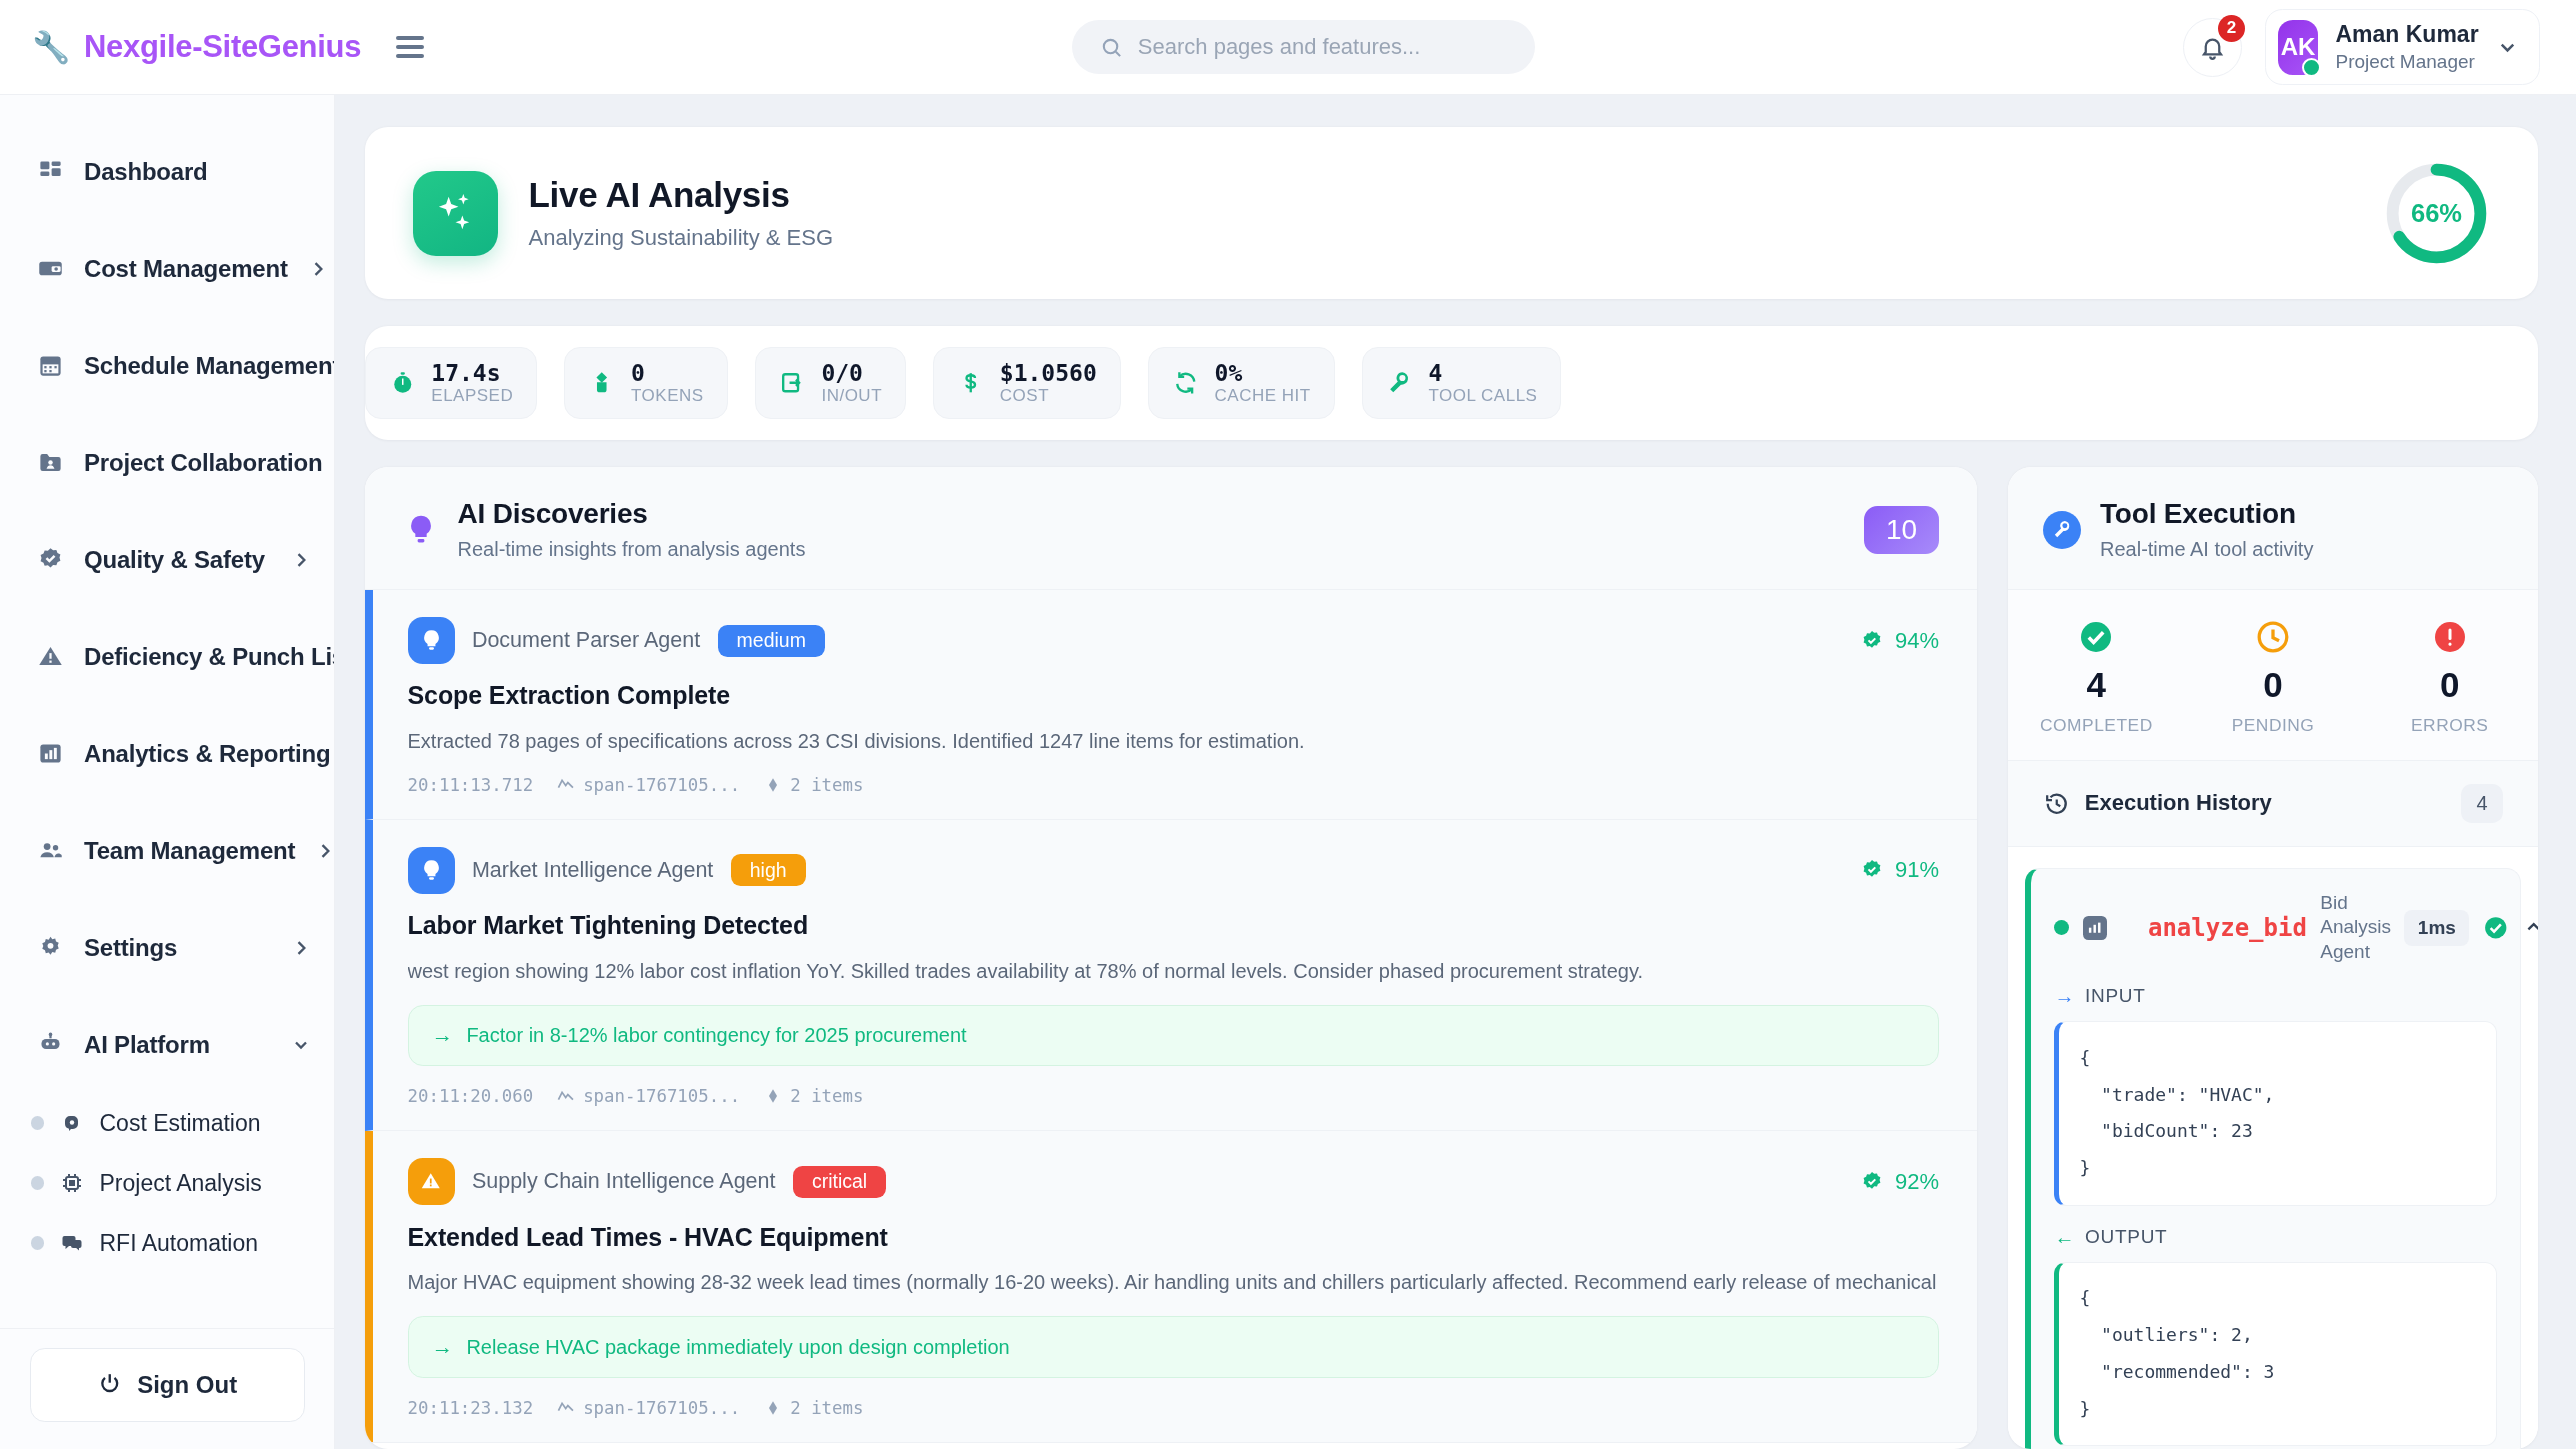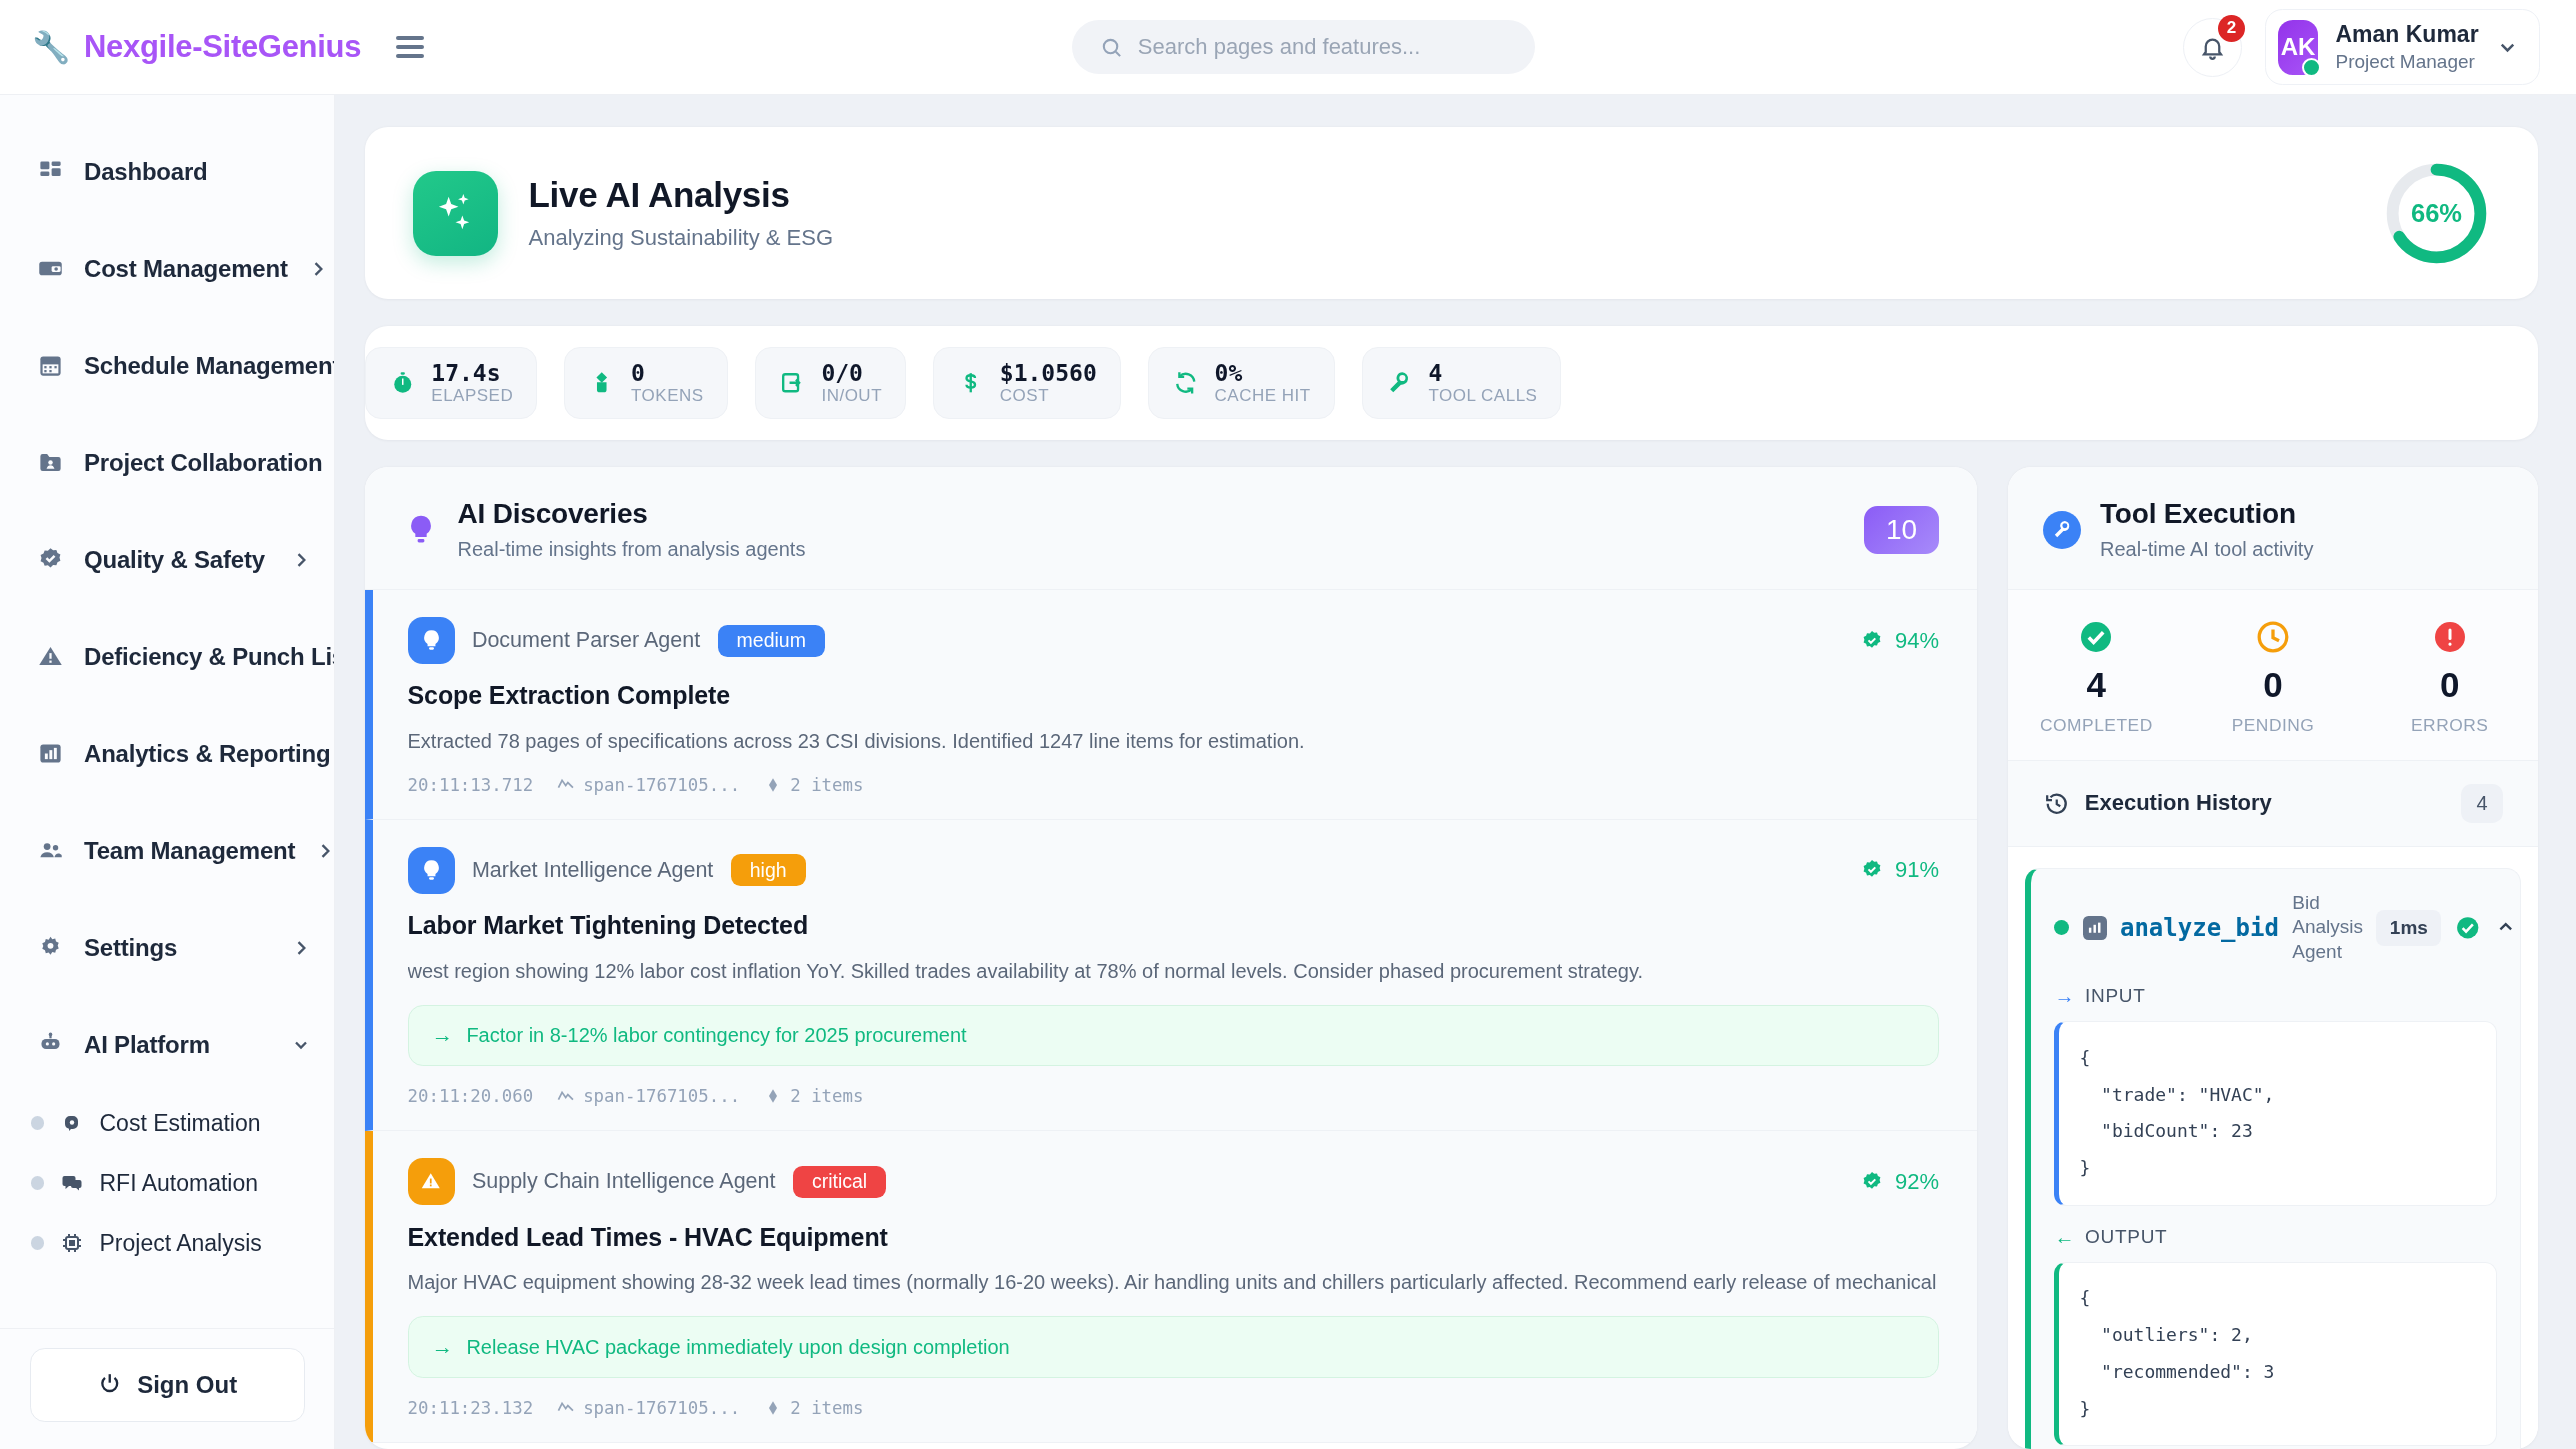--- a/index.html
+++ b/index.html
@@ -230,21 +230,21 @@
   }
 
   .exec-wrap { flex:1; padding: 21.5px 17.4px 0 17.4px; background:#fff; overflow:hidden; }
   .exec {
     border: 1.3px solid #eef1f5; border-left: 6.7px solid #10b981; border-radius: 14.8px;
     background: #f8fafc; padding: 21.5px 23px;
   }
   .exec-top { display: flex; align-items: center; gap: 13.4px; }
   .live-dot { width: 14.8px; height: 14.8px; border-radius: 50%; background: #10b981; flex:0 0 auto; }
   .exec-ico { width: 24px; height: 24px; border-radius: 5.4px; background:#64748b; display:flex;align-items:center;justify-content:center; flex:0 0 auto;}
-  .exec-name { font-size: 24px; font-weight: bold; color: #0369a1; font-family: "DejaVu Sans Mono", monospace; }
+  .exec-name { font-size: 24px; font-weight: bold; color: #ef4444; font-family: "DejaVu Sans Mono", monospace; margin-left: 28px; }
   .exec-agent { font-size: 19px; color: #64748b; line-height:1.3; width: 101px; }
   .exec-dur {
     background: #eef1f6; border-radius: 8px; padding: 6.7px 13.4px;
     font-size: 19px; font-weight: bold; color: #334155;
   }
   .exec-ok { width: 27px; height: 27px; flex:0 0 auto; display:flex;align-items:center;justify-content:center;}
   .exec-chev { width: 23px; height: 23px; color:#334155; flex:0 0 auto;}
 
   .io-label { display: flex; align-items: center; gap: 10.7px; margin-top: 20px; }
   .io-arrow { font-size: 20px; }
@@ -469,40 +469,40 @@
                 <path d="M5 10a5 5 0 0 1 5-5h3a5 5 0 0 1 5 5v3a5 5 0 0 1-5 5h-2l-2 2v-2.3A5 5 0 0 1 5 13z"></path>
                 <circle cx="12" cy="11.5" r="2.2" fill="#fbfcfe"></circle>
               </svg>
           </span>
           <span class="sub-label">Cost Estimation</span>
         </div>
 
         <div class="nav-sub">
           <span class="sub-dot"></span>
           <span class="sub-ico">
+            <svg viewBox="0 0 24 24" width="24" height="24" fill="none" stroke="#475569" stroke-width="2">
+                <rect x="6" y="6" width="12" height="12" rx="2"></rect>
+                <rect x="10" y="10" width="4" height="4" fill="#475569"></rect>
+                <path d="M9 3v3M15 3v3M9 18v3M15 18v3M3 9h3M3 15h3M18 9h3M18 15h3"></path>
+              </svg>
+          </span>
+          <span class="sub-label">Project Analysis</span>
+        </div>
+
+        <div class="nav-sub">
+          <span class="sub-dot"></span>
+          <span class="sub-ico">
             <svg viewBox="0 0 24 24" width="24" height="24" fill="#475569">
                 <rect x="2.5" y="5" width="13" height="10" rx="2"></rect>
                 <path d="M5.5 15v3l3.5-3z"></path>
                 <rect x="11" y="9" width="10.5" height="8" rx="2"></rect>
                 <path d="M19 17v2.5l-2.8-2.5z"></path>
               </svg>
           </span>
           <span class="sub-label">RFI Automation</span>
-        </div>
-
-        <div class="nav-sub">
-          <span class="sub-dot"></span>
-          <span class="sub-ico">
-            <svg viewBox="0 0 24 24" width="24" height="24" fill="none" stroke="#475569" stroke-width="2">
-                <rect x="6" y="6" width="12" height="12" rx="2"></rect>
-                <rect x="10" y="10" width="4" height="4" fill="#475569"></rect>
-                <path d="M9 3v3M15 3v3M9 18v3M15 18v3M3 9h3M3 15h3M18 9h3M18 15h3"></path>
-              </svg>
-          </span>
-          <span class="sub-label">Project Analysis</span>
         </div>
 
       </div>
 
       <div class="signout-wrap">
         <div class="signout">
           <span>
             <svg viewBox="0 0 24 24" width="25.5" height="25.5" fill="none" stroke="#1e293b" stroke-width="2.2">
                 <path d="M12 3v8"></path>
                 <path d="M7.5 6.5a7 7 0 1 0 9 0"></path>

